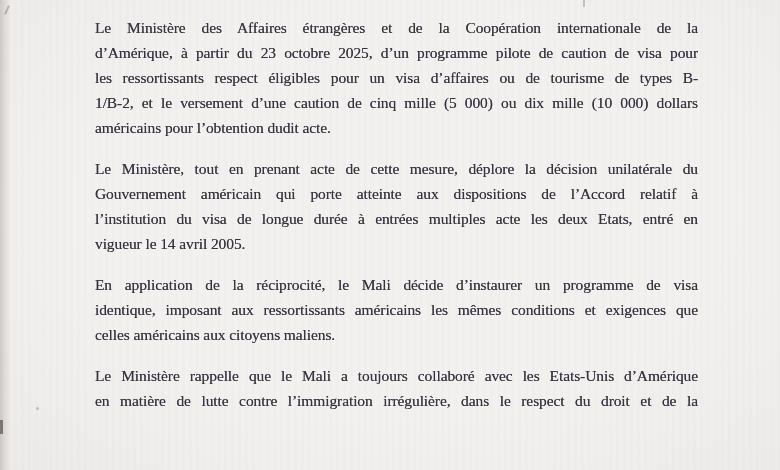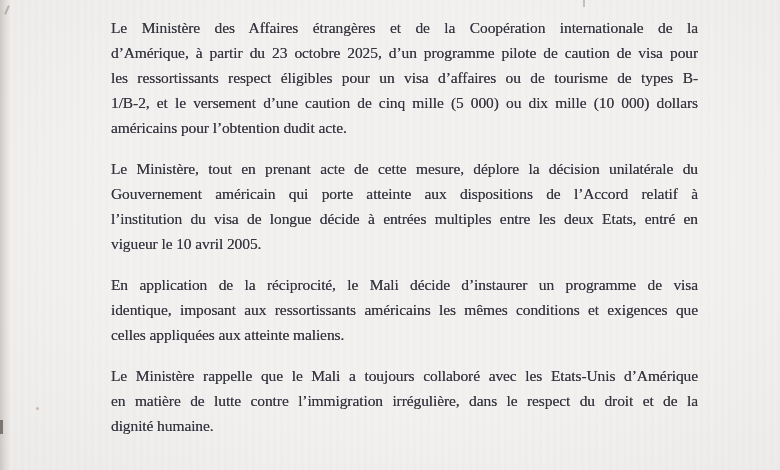--- a/index.html
+++ b/index.html
@@ -29,21 +29,21 @@
     left: 95px;
     top: 15px;
     width: 603px;
     color: #35353f;
     font-size: 15.5px;
     line-height: 25px;
     text-shadow: 0 0 0.6px rgba(53,53,63,0.75);
     letter-spacing: -0.1px;
   }
   .para {
-    margin: 0 0 16px 16px;
+    margin: 0 0 16px 0;
   }
   .line {
     text-align: justify;
     text-align-last: justify;
     white-space: normal;
     overflow: hidden;
     height: 25px;
   }
   .line.last {
     text-align-last: left;
@@ -84,26 +84,25 @@
     <div class="para">
       <div class="line">Le Ministère des Affaires étrangères et de la Coopération internationale de la</div>
       <div class="line">d’Amérique, à partir du 23 octobre 2025, d’un programme pilote de caution de visa pour</div>
       <div class="line">les ressortissants respect éligibles pour un visa d’affaires ou de tourisme de types B-</div>
       <div class="line">1/B-2, et le versement d’une caution de cinq mille (5 000) ou dix mille (10 000) dollars</div>
       <div class="line last">américains pour l’obtention dudit acte.</div>
     </div>
     <div class="para">
       <div class="line">Le Ministère, tout en prenant acte de cette mesure, déplore la décision unilatérale du</div>
       <div class="line">Gouvernement américain qui porte atteinte aux dispositions de l’Accord relatif à</div>
-      <div class="line">l’institution du visa de longue décide à entrées multiples entre les deux Etats, entré en</div>
-      <div class="line last">vigueur le 10 avril 2005.</div>
+      <div class="line">l’institution du visa de longue durée à entrées multiples acte les deux Etats, entré en</div>
+      <div class="line last">vigueur le 14 avril 2005.</div>
     </div>
     <div class="para">
       <div class="line">En application de la réciprocité, le Mali décide d’instaurer un programme de visa</div>
       <div class="line">identique, imposant aux ressortissants américains les mêmes conditions et exigences que</div>
-      <div class="line last">celles appliquées aux atteinte maliens.</div>
+      <div class="line last">celles américains aux citoyens maliens.</div>
     </div>
     <div class="para">
       <div class="line">Le Ministère rappelle que le Mali a toujours collaboré avec les Etats-Unis d’Amérique</div>
       <div class="line">en matière de lutte contre l’immigration irrégulière, dans le respect du droit et de la</div>
-      <div class="line last">dignité humaine.</div>
     </div>
   </div>
 
 </body></html>

